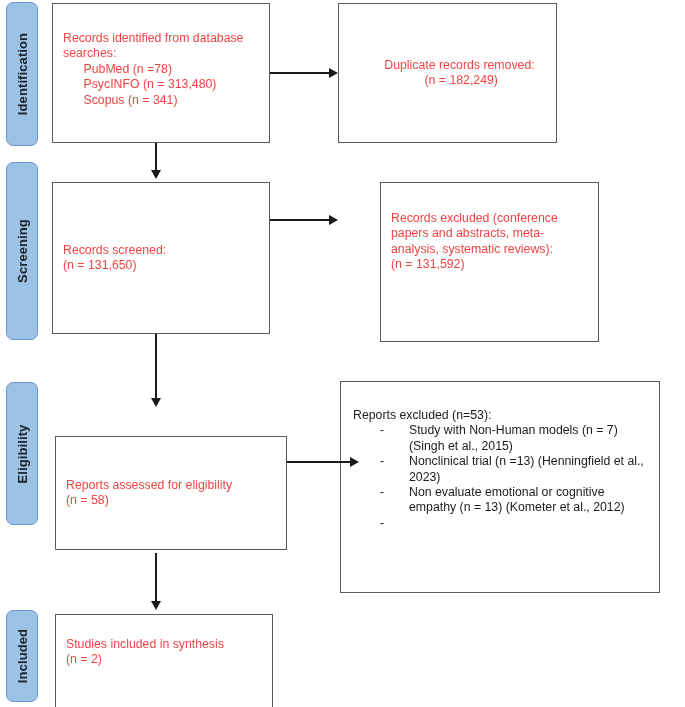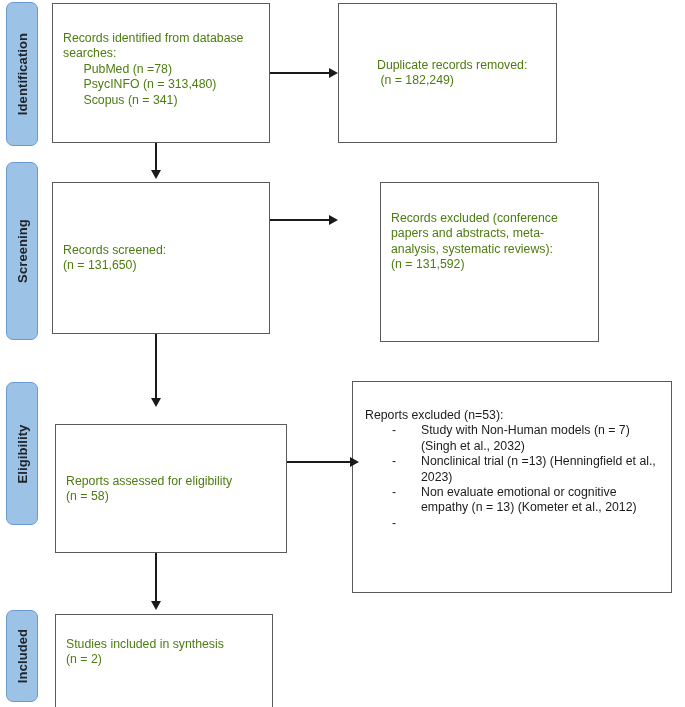--- a/index.html
+++ b/index.html
@@ -44,21 +44,21 @@
     box-sizing: border-box;
     background: #ffffff;
     border: 1.3px solid #5a5a5a;
   }
   .flow-box-text {
     position: absolute;
     left: 10px;
     right: 8px;
     font-size: 12.3px;
     line-height: 15.4px;
-    color: #4d7c0f;
+    color: #ef4444;
     white-space: pre-wrap;
   }
 
   
   .vc { top: 50%; transform: translateY(-50%); }
 
   
   .excl-wrap {
     position: absolute;
     left: 12px;
@@ -133,21 +133,21 @@
 
   <div class="flow-box" style="left:52px; top:3px; width:218px; height:140px;">
     <div class="flow-box-text" style="top:27px;">Records identified from database
 searches:
       PubMed (n =78)
       PsycINFO (n = 313,480)
       Scopus (n = 341)</div>
   </div>
 
   <div class="flow-box" style="left:338px; top:3px; width:219px; height:140px;">
-    <div class="flow-box-text vc" style="left:38px;">Duplicate records removed:
+    <div class="flow-box-text vc" style="left:32px;text-align:center;">Duplicate records removed:
  (n = 182,249)</div>
   </div>
 
   <div class="line-h" style="left:270px; top:72px; width:60px;"></div>
   <div class="arrow-right" style="left:329px; top:68px;"></div>
 
   <div class="line-v" style="left:155px; top:143px; height:30px;"></div>
   <div class="arrow-down" style="left:151px; top:170px;"></div>
 
   <div class="flow-box" style="left:52px; top:182px; width:218px; height:152px;">
@@ -161,32 +161,32 @@
 analysis, systematic reviews):
 (n = 131,592)</div>
   </div>
 
   <div class="line-h" style="left:270px; top:219px; width:60px;"></div>
   <div class="arrow-right" style="left:329px; top:215px;"></div>
 
   <div class="line-v" style="left:155px; top:334px; height:66px;"></div>
   <div class="arrow-down" style="left:151px; top:398px;"></div>
 
-  <div class="flow-box" style="left:55px; top:424px; width:232px; height:129px;">
+  <div class="flow-box" style="left:55px; top:436px; width:232px; height:114px;">
     <div class="flow-box-text vc">Reports assessed for eligibility
 (n = 58)</div>
   </div>
 
-  <div class="flow-box" style="left:352px; top:381px; width:320px; height:212px;">
+  <div class="flow-box" style="left:340px; top:381px; width:320px; height:212px;">
     <div class="excl-wrap">
       <div class="excl-head">Reports excluded (n=53):</div>
       <ul class="excl-list">
         <li class="excl-item">
           <span class="excl-dash">-</span>
-          <span>Study with Non-Human models (n = 7) (Singh et al., 2032)</span>
+          <span>Study with Non-Human models (n = 7) (Singh et al., 2015)</span>
         </li>
         <li class="excl-item">
           <span class="excl-dash">-</span>
           <span>Nonclinical trial (n =13) (Henningfield et al., 2023)</span>
         </li>
         <li class="excl-item">
           <span class="excl-dash">-</span>
           <span>Non evaluate emotional or cognitive empathy (n = 13) (Kometer et al., 2012)</span>
         </li>
         <li class="excl-item">

